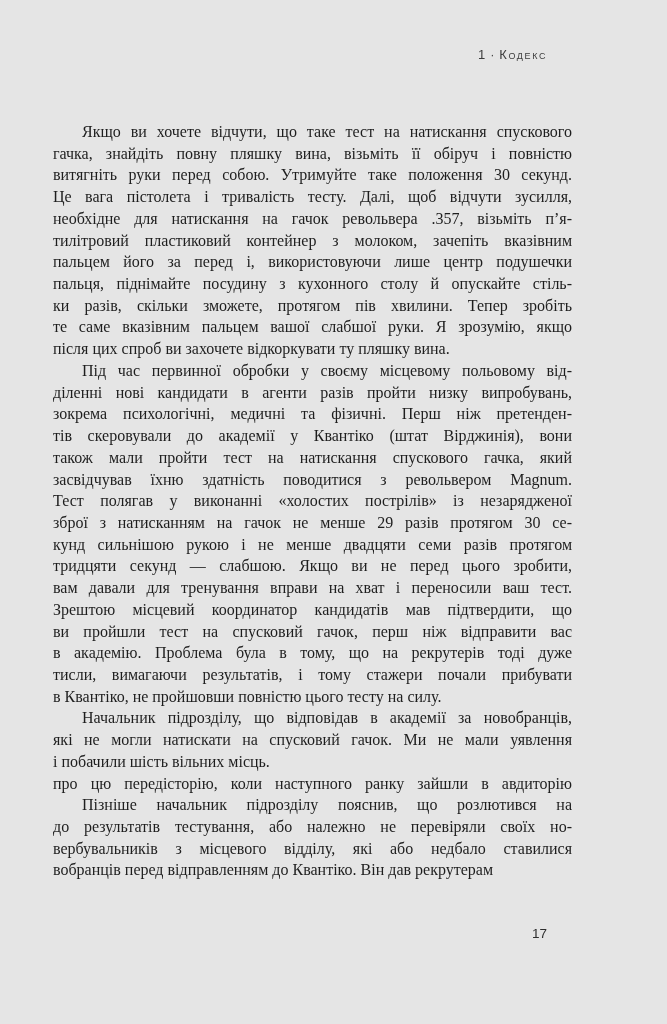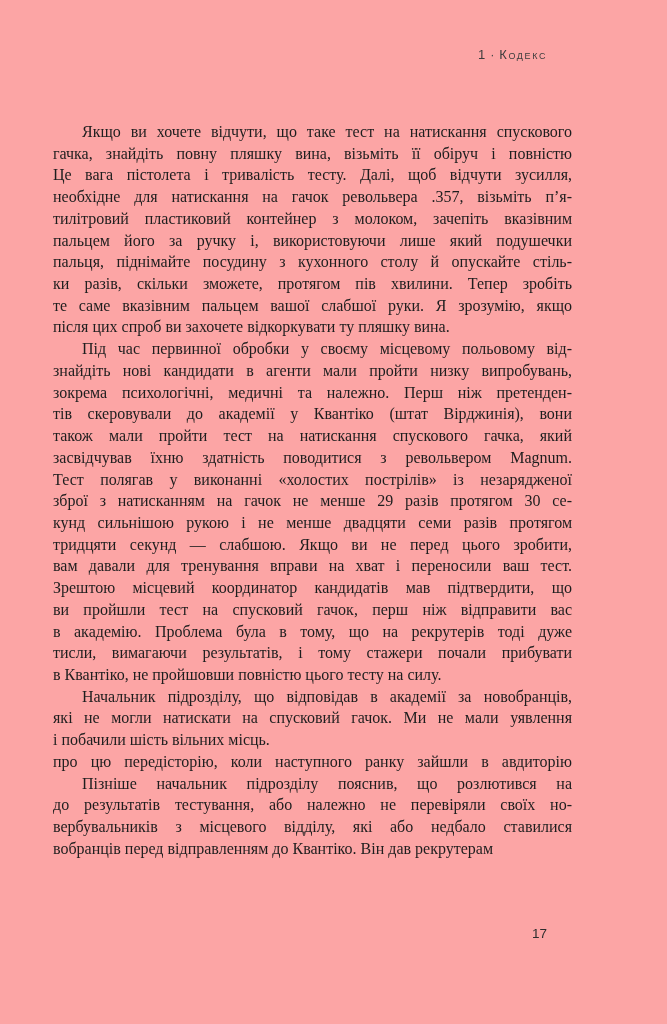--- a/index.html
+++ b/index.html
@@ -10,21 +10,21 @@
     width: 667px;
     height: 1024px;
     position: relative;
     background: #ffffff;
     overflow: hidden;
     font-family: "Liberation Serif", "DejaVu Serif", serif;
   }
   .page {
     position: absolute;
     inset: 0;
-    background: #fca5a5;
+    background: #e5e5e5;
   }
   .running-head {
     position: absolute;
     top: 47px;
     right: 120px;
     font-family: "Liberation Sans", sans-serif;
     font-size: 13px;
     line-height: 16px;
     color: #3d3d3d;
     letter-spacing: 0.8px;
@@ -82,33 +82,34 @@
 <div class="page">
 
   <header class="running-head">
     <span>1</span><span class="sep">·</span><span class="chapter-title">Кодекс</span>
   </header>
 
   <main class="body-text">
       <div class="paragraph">
         <div class="line indent">Якщо ви хочете відчути, що таке тест на натискання спускового</div>
         <div class="line">гачка, знайдіть повну пляшку вина, візьміть її обіруч і повністю</div>
+        <div class="line">витягніть руки перед собою. Утримуйте таке положення 30 секунд.</div>
         <div class="line">Це вага пістолета і тривалість тесту. Далі, щоб відчути зусилля,</div>
         <div class="line">необхідне для натискання на гачок револьвера .357, візьміть п’я-</div>
         <div class="line">тилітровий пластиковий контейнер з молоком, зачепіть вказівним</div>
-        <div class="line">пальцем його за ручку і, використовуючи лише який подушечки</div>
+        <div class="line">пальцем його за перед і, використовуючи лише центр подушечки</div>
         <div class="line">пальця, піднімайте посудину з кухонного столу й опускайте стіль-</div>
         <div class="line">ки разів, скільки зможете, протягом пів хвилини. Тепер зробіть</div>
         <div class="line">те саме вказівним пальцем вашої слабшої руки. Я зрозумію, якщо</div>
         <div class="line last">після цих спроб ви захочете відкоркувати ту пляшку вина.</div>
       </div>
       <div class="paragraph">
         <div class="line indent">Під час первинної обробки у своєму місцевому польовому від-</div>
-        <div class="line">знайдіть нові кандидати в агенти мали пройти низку випробувань,</div>
-        <div class="line">зокрема психологічні, медичні та належно. Перш ніж претенден-</div>
+        <div class="line">діленні нові кандидати в агенти разів пройти низку випробувань,</div>
+        <div class="line">зокрема психологічні, медичні та фізичні. Перш ніж претенден-</div>
         <div class="line">тів скеровували до академії у Квантіко (штат Вірджинія), вони</div>
         <div class="line">також мали пройти тест на натискання спускового гачка, який</div>
         <div class="line">засвідчував їхню здатність поводитися з револьвером Magnum.</div>
         <div class="line">Тест полягав у виконанні «холостих пострілів» із незарядженої</div>
         <div class="line">зброї з натисканням на гачок не менше 29 разів протягом 30 се-</div>
         <div class="line">кунд сильнішою рукою і не менше двадцяти семи разів протягом</div>
         <div class="line">тридцяти секунд — слабшою. Якщо ви не перед цього зробити,</div>
         <div class="line">вам давали для тренування вправи на хват і переносили ваш тест.</div>
         <div class="line">Зрештою місцевий координатор кандидатів мав підтвердити, що</div>
         <div class="line">ви пройшли тест на спусковий гачок, перш ніж відправити вас</div>

